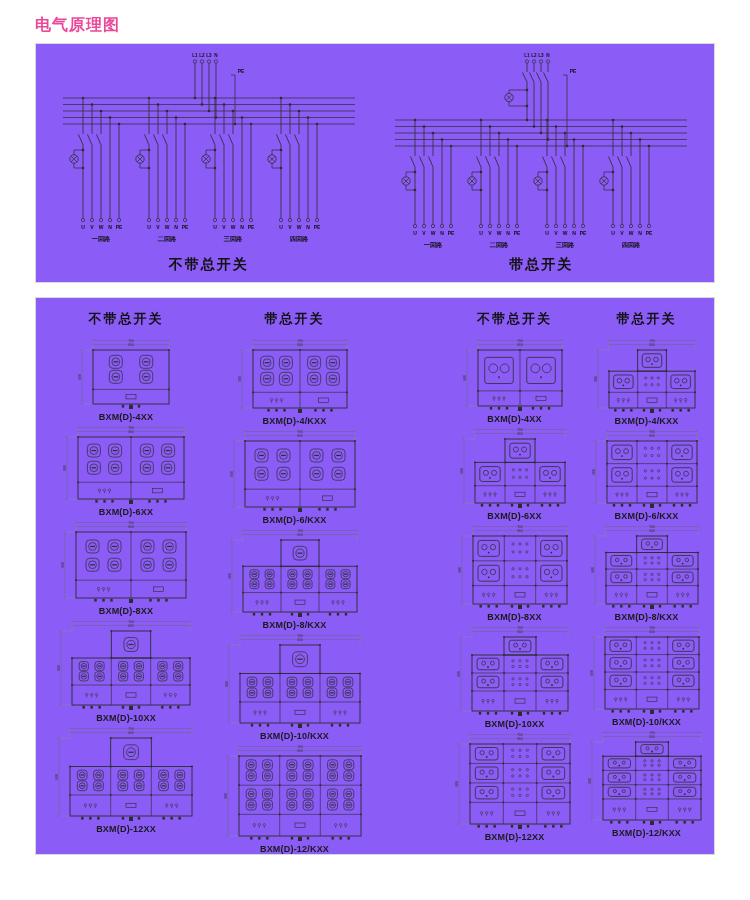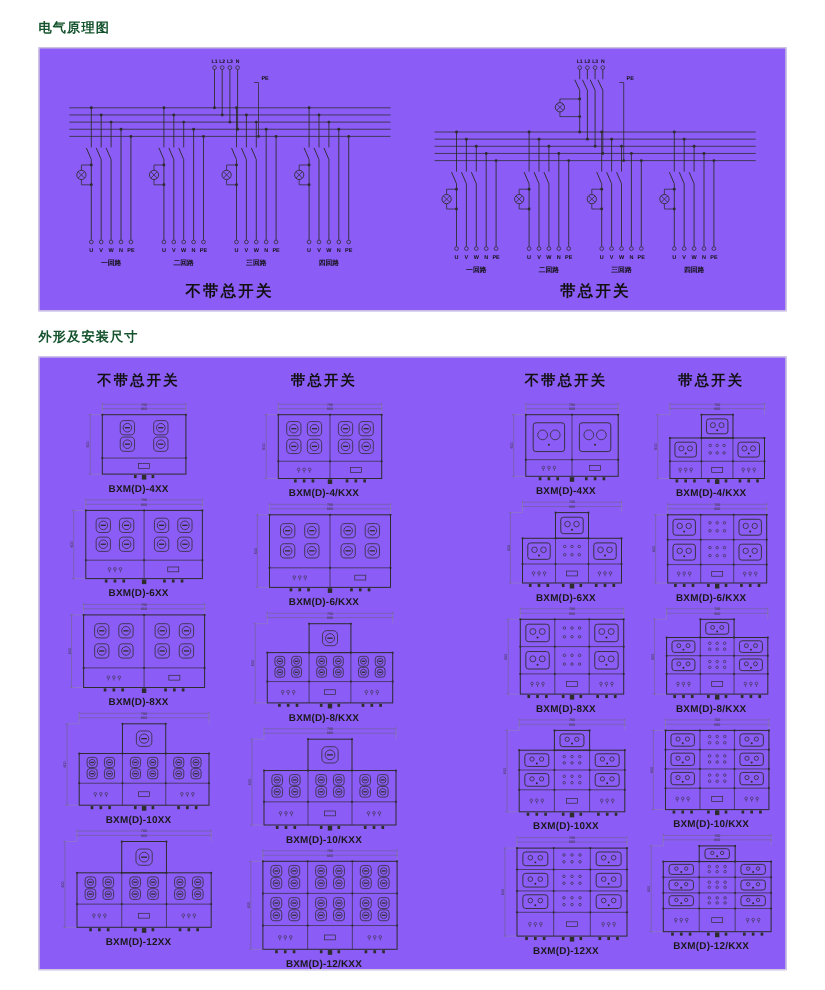--- a/index.html
+++ b/index.html
@@ -1,18 +1,18 @@
 <!DOCTYPE html>
 <html><head>
 <meta charset="utf-8">
 <style>
   html,body{margin:0;padding:0;background:#ffffff;}
   body{width:750px;height:900px;font-family:"Liberation Sans",sans-serif;overflow:hidden;}
   .page{padding:16px 35px 0 35px;box-sizing:border-box;}
-  h2.sec{color:#14532d;font-size:12px;line-height:18px;margin:0 0 9px 0;font-weight:bold;letter-spacing:1px;}
+  h2.sec{color:#ec4899;font-size:16px;line-height:18px;margin:0 0 9px 0;font-weight:bold;letter-spacing:1px;}
   .box{border:1px solid #d9d9d9;background:#8b5cf6;box-sizing:border-box;}
   .circuits-panel{height:240px;display:flex;justify-content:space-evenly;align-items:flex-start;padding-top:4px;margin-bottom:14px;}
   .circuit-block{display:flex;flex-direction:column;align-items:center;}
   .circuit-caption{font-size:14px;font-weight:bold;color:#111;margin-top:-2px;letter-spacing:2px;}
   .dims-panel{height:558px;display:flex;align-items:flex-start;padding:12px 0 0 10px;overflow:hidden;}
   .dimcol{display:flex;flex-direction:column;align-items:center;}
   .dimcol0{width:160px;margin-left:0;}
   .dimcol1{width:165px;margin-left:6px;}
   .dimcol2{width:135px;margin-left:70px;}
   .dimcol3{width:125px;margin-left:2px;}
@@ -386,21 +386,20 @@
           <line x1="220.144" y1="130.144" x2="225.856" y2="135.856" stroke="#2d2d2d" stroke-width="0.7"></line>
           <line x1="220.144" y1="135.856" x2="225.856" y2="130.144" stroke="#2d2d2d" stroke-width="0.7"></line>
           <line x1="223" y1="137.2" x2="223" y2="142" stroke="#2d2d2d" stroke-width="0.7"></line>
           <line x1="223" y1="142" x2="232" y2="142" stroke="#2d2d2d" stroke-width="0.7"></line>
           <circle cx="232" cy="142" r="1.3" fill="#2d2d2d"></circle>
           <text x="250" y="199" font-size="6.2" text-anchor="middle" font-weight="bold" fill="#111">四回路</text>
         </svg>
         <div class="circuit-caption">带总开关</div>
       </div>
     </div>
-  <h2 class="sec">外形及安装尺寸</h2>
   <div class="box dims-panel" id="dims">
       <div class="dimcol dimcol0">
         <div class="colheader">不带总开关</div>
         <div class="fig">
           <svg viewBox="0 0 96 74" width="96" height="74">
             <line x1="15" y1="2.5" x2="91" y2="2.5" stroke="#666" stroke-width="0.4"></line>
             <line x1="15" y1="1" x2="15" y2="4" stroke="#666" stroke-width="0.4"></line>
             <line x1="91" y1="1" x2="91" y2="4" stroke="#666" stroke-width="0.4"></line>
             <text x="53" y="3.7" font-size="3.3" text-anchor="middle" font-weight="normal" fill="#333">700</text>
             <line x1="15" y1="6.5" x2="91" y2="6.5" stroke="#666" stroke-width="0.4"></line>

